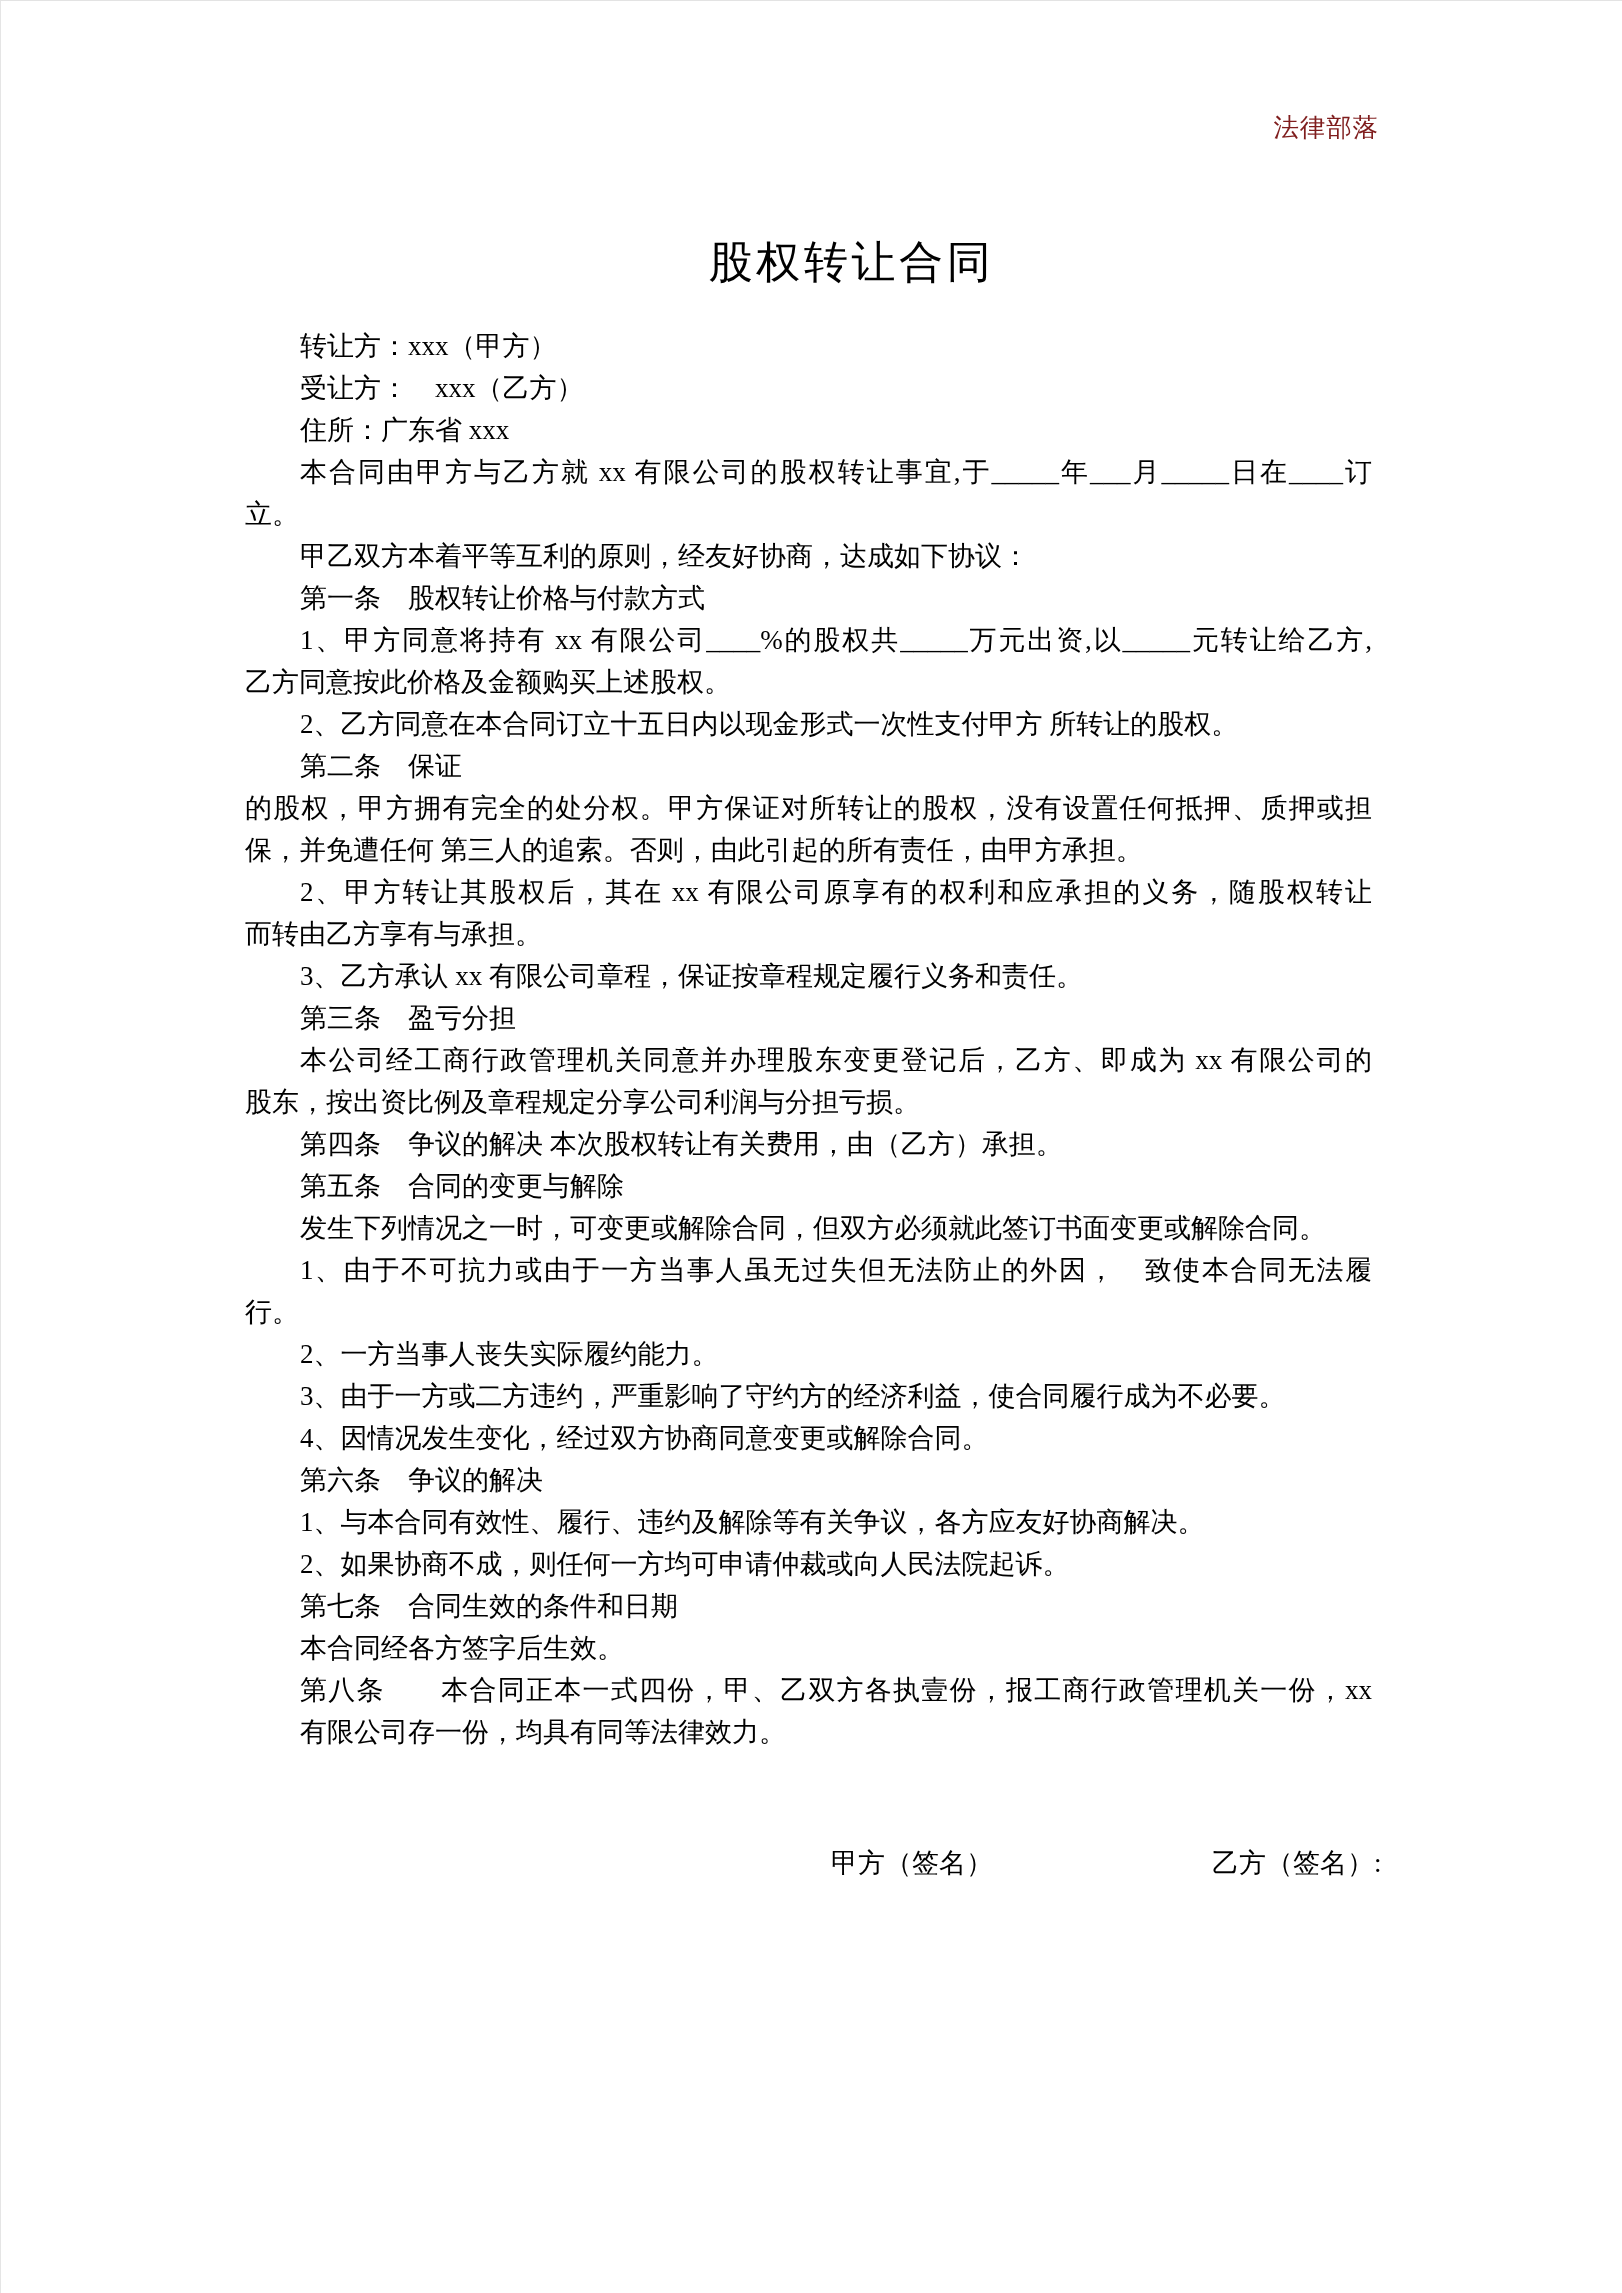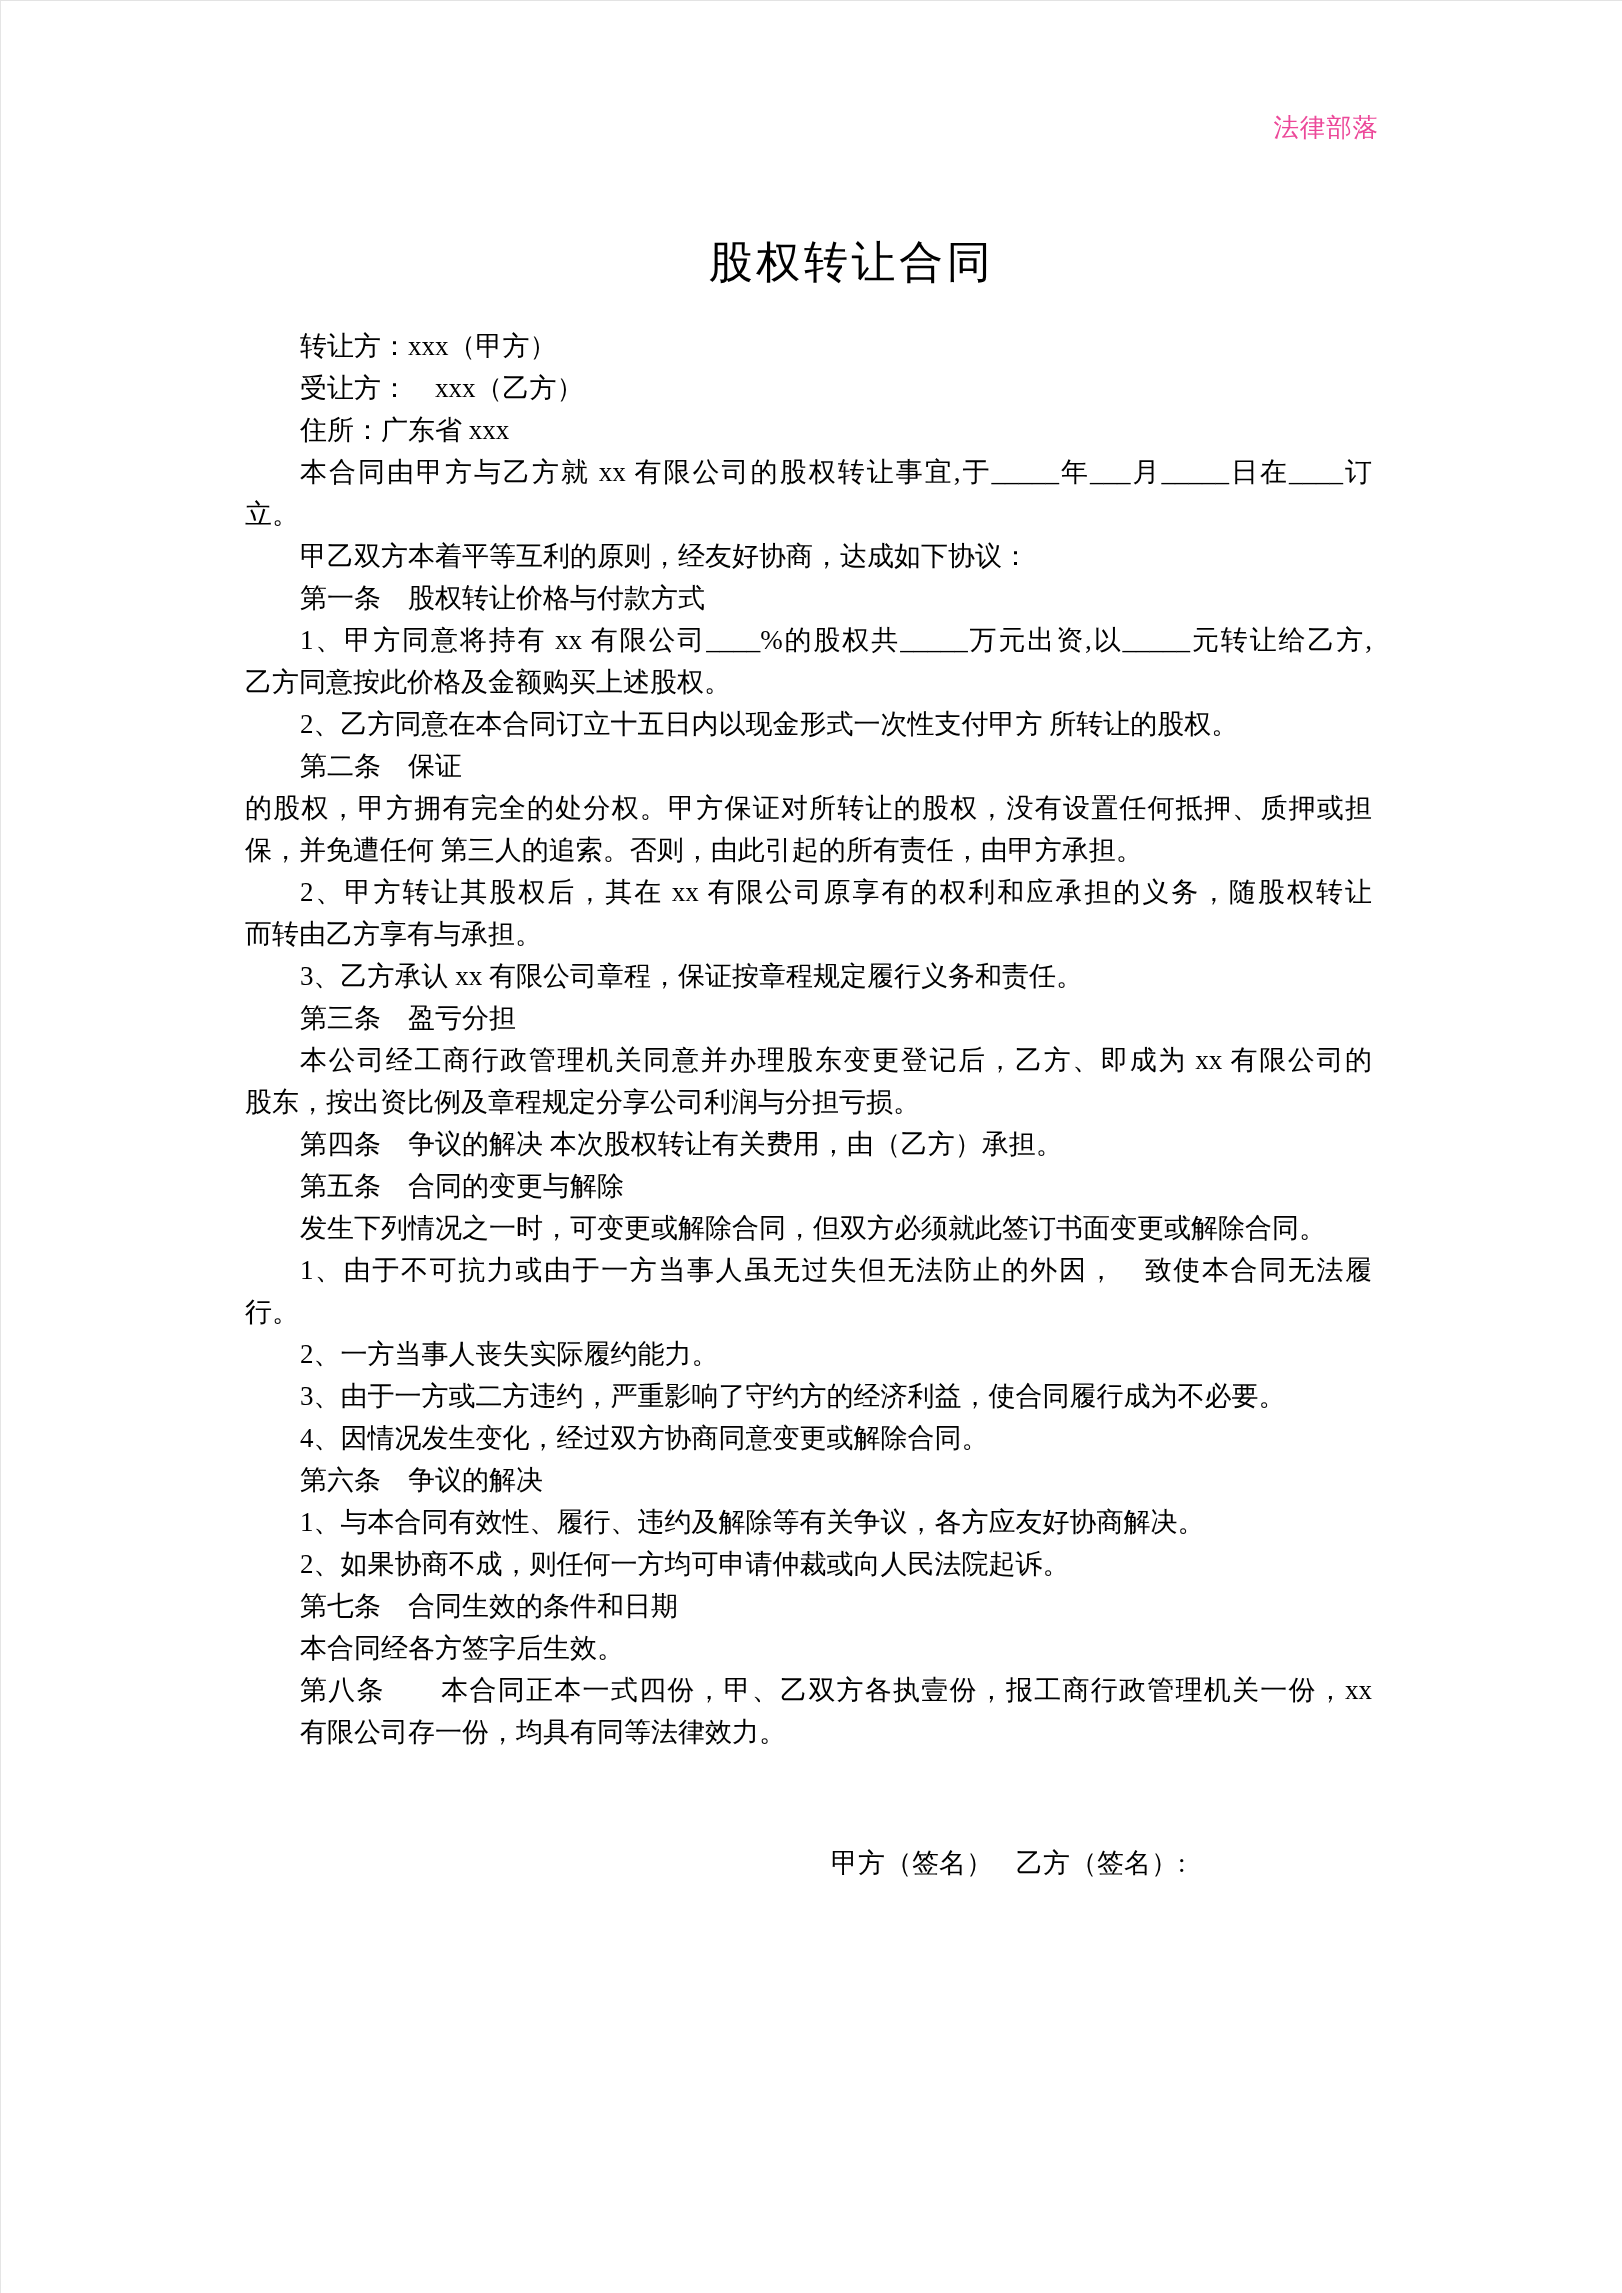--- a/index.html
+++ b/index.html
@@ -17,21 +17,21 @@
     color: #000000;
     overflow: hidden;
   }
   .watermark {
     position: absolute;
     top: 113px;
     right: 244px;
     font-size: 25.5px;
     line-height: 1.2;
     letter-spacing: 0.9px;
-    color: #ec4899;
+    color: #7f1d1d;
     white-space: nowrap;
   }
   .doc-title {
     position: absolute;
     top: 209px;
     left: 0;
     width: 100%;
     text-align: center;
     font-size: 44px;
     letter-spacing: 3.6px;
@@ -65,21 +65,21 @@
   .fill.ind { padding-left: 0; text-indent: 55px; }
   .signature-row {
     display: flex;
     margin-top: 89px;
     font-size: 27px;
     line-height: 42px;
     white-space: nowrap;
     gap: 23px;
   }
   .sig-a { margin-left: 586px; }
-  .sig-b { }
+  .sig-b { margin-left: 196px; }
 </style>
 </head>
 <body>
 
 <div class="page">
 
   <div class="watermark">法律部落</div>
 
   <h1 class="doc-title">股权转让合同</h1>
 

